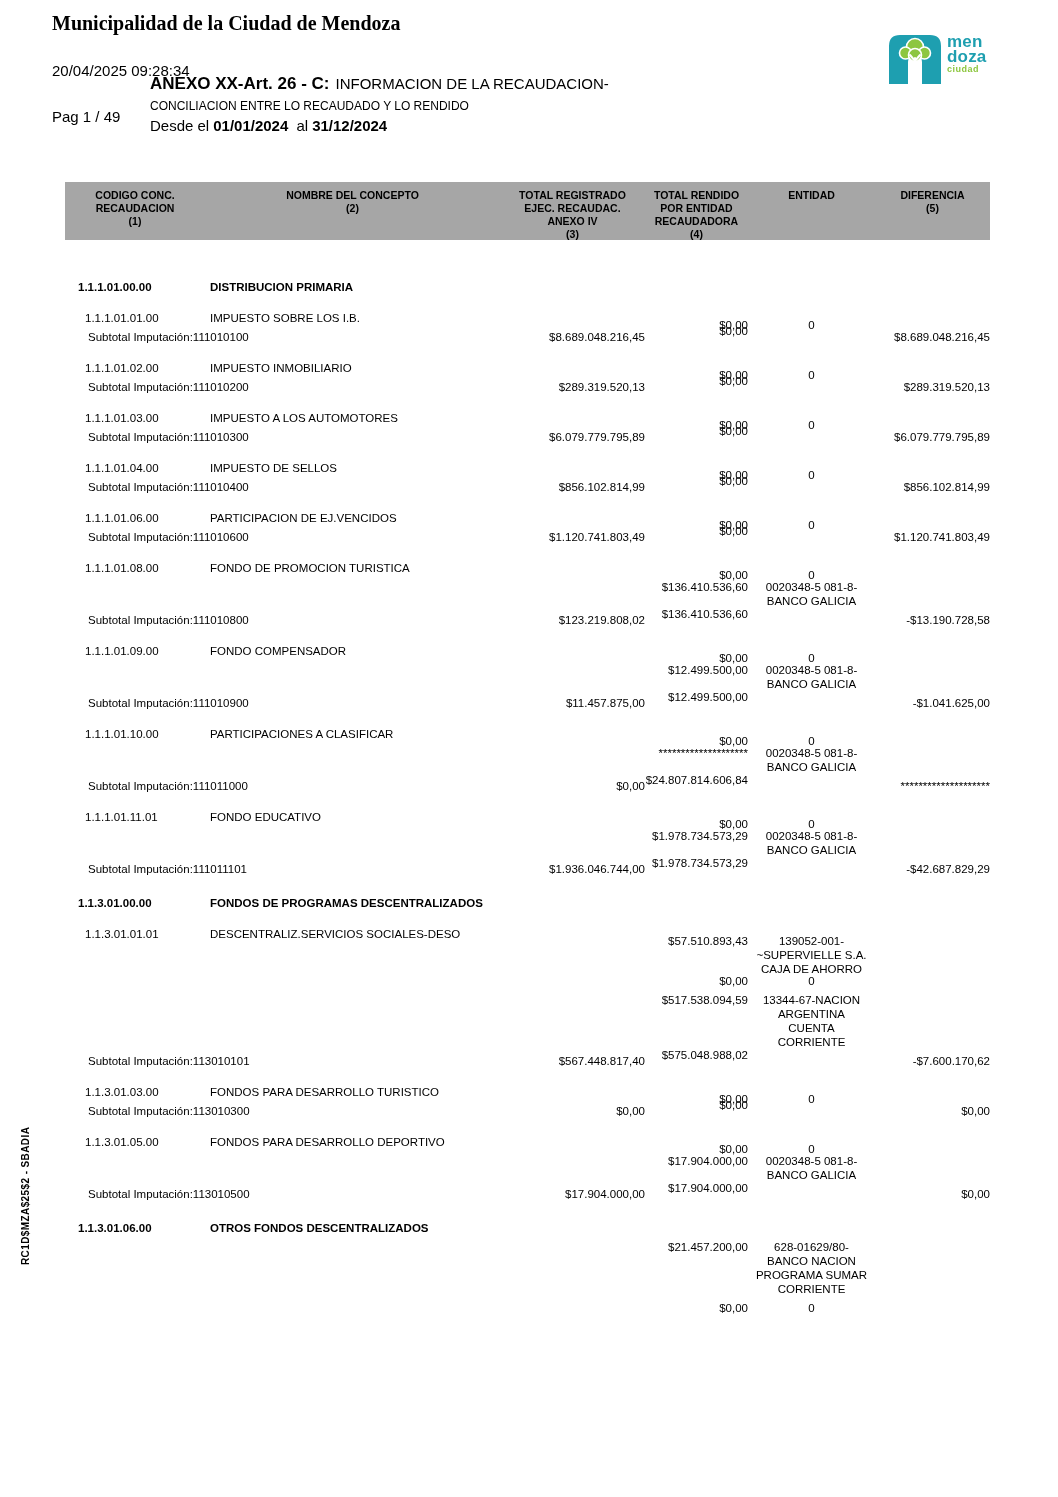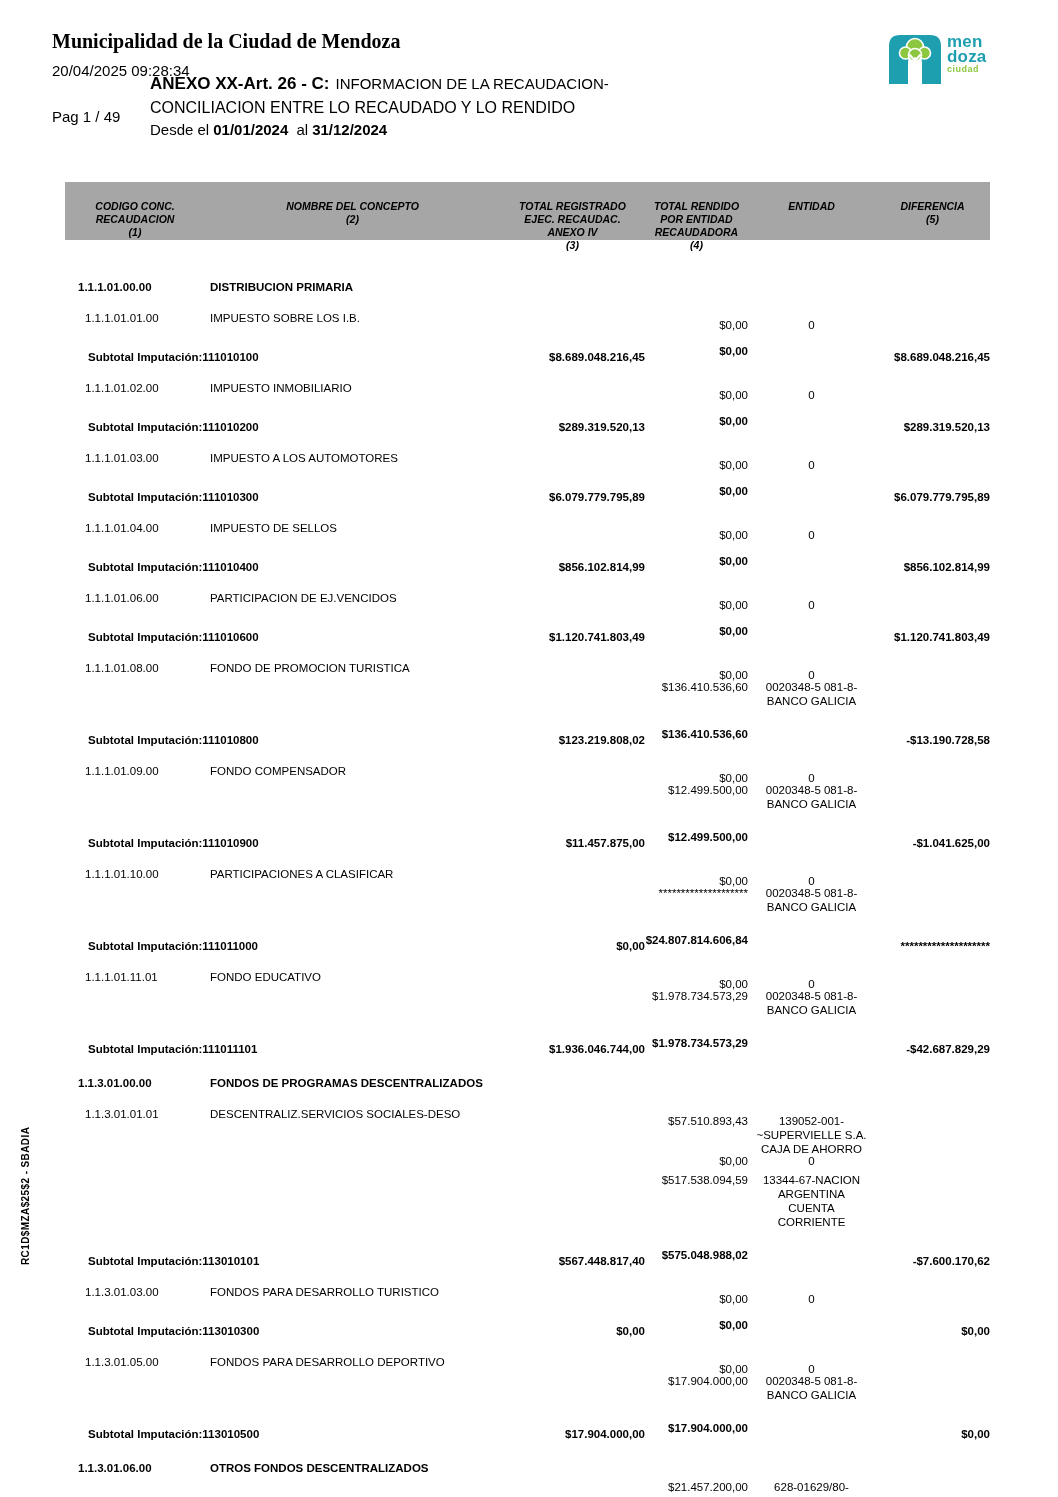--- a/index.html
+++ b/index.html
@@ -6,60 +6,60 @@
   html,body { background:#ffffff; }
   .page {
     position:relative;
     width:1058px; height:1497px;
     background:#ffffff;
     font-family:"Liberation Sans", sans-serif;
     color:#000;
     overflow:hidden;
   }
   .org-title {
-    position:absolute; left:52px; top:30px;
+    position:absolute; left:52px; top:12px;
     font-family:"Liberation Serif", serif;
     font-size:20px; font-weight:bold;
   }
   .meta-datetime { position:absolute; left:52px; top:62px; font-size:15px; }
   .meta-page     { position:absolute; left:52px; top:100px; font-size:15px;margin-top:8px; }
   .title-block { position:absolute; left:150px; top:74px; width:760px; }
   .title-line1 { font-size:15px; }
   .title-line1 .t-bold { font-size:17px; font-weight:bold; margin-right:6px; }
-  .title-line2 { font-size:16px; margin-top:5px; }
+  .title-line2 { font-size:12px; margin-top:5px; }
   .title-line3 { font-size:15px; margin-top:4px; }
   .title-line3 b { margin:0 4px; }
   .logo { position:absolute; left:888px; top:30px; display:flex; align-items:flex-start; gap:5px; }
   .logo-text { display:flex; flex-direction:column; padding-top:4px; }
   .logo-t1, .logo-t2 { font-size:17px; font-weight:bold; color:#1e9fb0; line-height:15px; letter-spacing:.2px; }
   .logo-t3 { font-size:9px; font-weight:bold; color:#8dc63f; line-height:11px; letter-spacing:.5px; }
   .watermark {
     position:absolute; left:20px; top:1265px;
     transform:rotate(-90deg); transform-origin:0 0;
     font-size:10px; font-weight:bold; letter-spacing:.4px; white-space:nowrap;
   }
   
   .thead {
     position:absolute; left:65px; top:182px; width:925px; height:58px;
     background:#a6a6a6;
     display:grid; grid-template-columns:140px 295px 145px 103px 127px 115px;
     align-items:start;
   }
   .th {
     font-size:10.5px; font-weight:bold; text-align:center;
-    line-height:13px; padding-top:18px; white-space:pre-line;font-style:italic;
+    line-height:13px; padding-top:7px; white-space:pre-line;
   }
   .tbody { position:absolute; left:65px; top:260px; width:925px; }
   .row {
     display:grid; grid-template-columns:140px 295px 145px 103px 127px 115px;
     font-size:11.5px; line-height:14px;
   }
   .row.section  { font-weight:bold; margin-top:20px; }
   .row.item     { margin-top:17px; }
-  .row.subtotal { font-weight:bold; margin-top:25px; }
+  .row.subtotal { font-weight:normal; margin-top:5px; }
   .row.detail   { margin-top:5px; }
   .c1 { padding-left:20px; white-space:nowrap; }
   .section .c1 { padding-left:13px; }
   .c2 { padding-left:5px; }
   .c3,.c4,.c6 { text-align:right; }
   .c5 { text-align:center; white-space:pre-line; }
   .c12 { grid-column:1 / 3; padding-left:23px; }
   .item .c4, .item .c5 { transform:translateY(7px); }
   .subtotal .c4 { transform:translateY(-6px); }
 </style>

